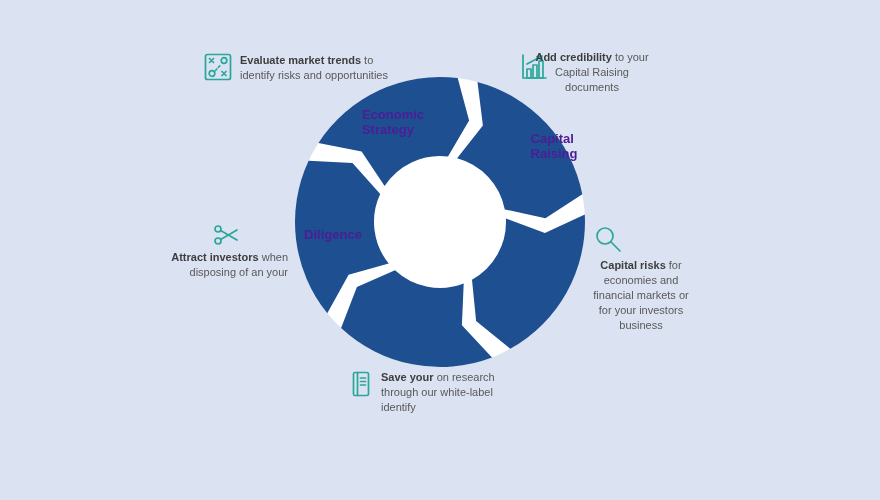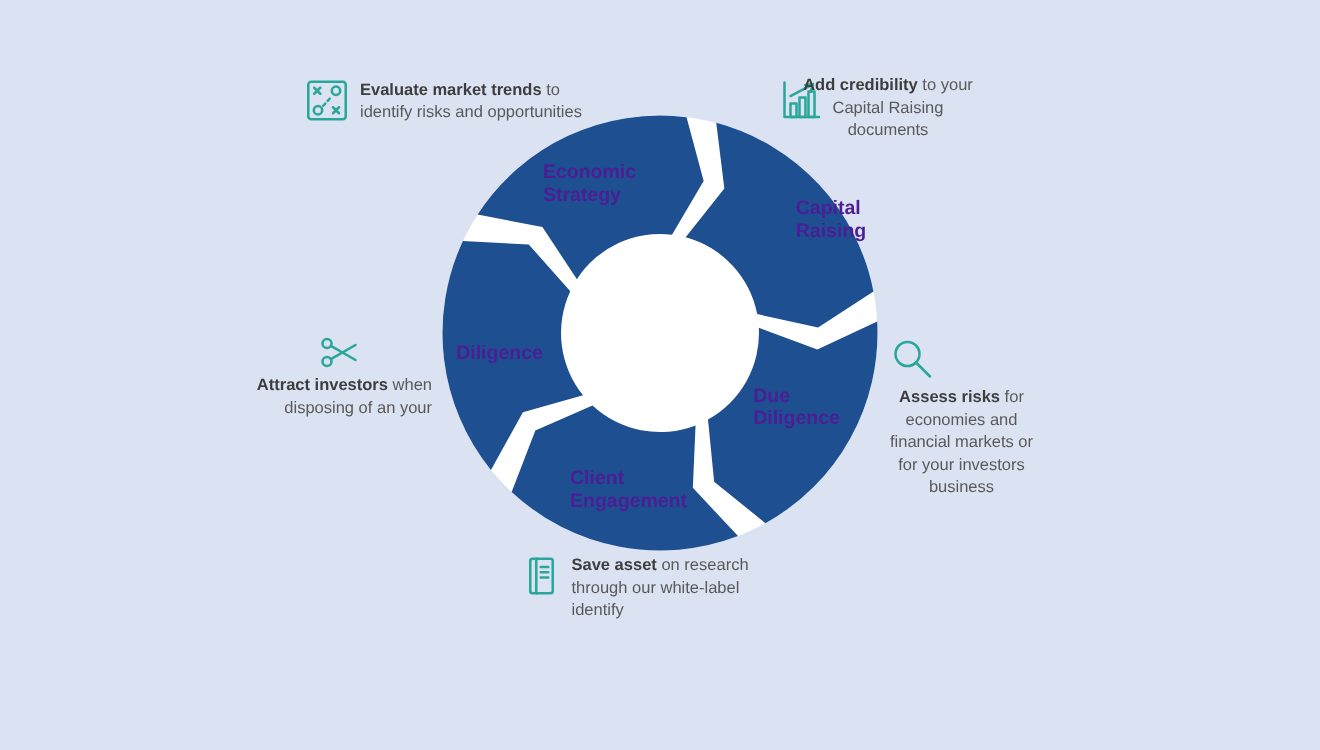--- a/index.html
+++ b/index.html
@@ -39,24 +39,20 @@
       <path d="M 477.5 81.9 A 145 145 0 0 1 582.3 194.3 L 545.4 218.3 L 504.8 209.4 A 66 66 0 0 0 457.1 158.2 L 482.9 125.6 Z" fill="#1d4f91"></path>
       <path d="M 584.8 214.4 A 145 145 0 0 1 510.3 348.8 L 476.1 321.1 L 472.0 279.7 A 66 66 0 0 0 505.9 218.5 L 544.9 233.0 Z" fill="#1d4f91"></path>
       <path d="M 492.0 357.4 A 145 145 0 0 1 341.1 328.0 L 356.9 287.0 L 395.0 270.3 A 66 66 0 0 0 463.7 283.6 L 461.9 325.2 Z" fill="#1d4f91"></path>
       <path d="M 327.3 313.3 A 145 145 0 0 1 308.6 160.7 L 352.5 163.0 L 380.2 194.1 A 66 66 0 0 0 388.7 263.5 L 348.6 274.8 Z" fill="#1d4f91"></path>
     </svg>
 
   <div class="wheel-label" style="left:393px;top:122px;">Economic
 Strategy</div>
   <div class="wheel-label" style="left:518px;top:146px;margin-left:36px;">Capital
 Raising</div>
-  <div class="wheel-label" style="left:531px;top:271px;">Due
-Diligence</div>
-  <div class="wheel-label" style="left:419px;top:326px;">Client
-Engagement</div>
   <div class="wheel-label" style="left:333px;top:235px;">Diligence</div>
 
   <div class="note">
     <svg class="icon" style="left:203px;top:52px;" width="30" height="30" viewBox="0 0 30 30">
       <rect x="2.5" y="2.5" width="25" height="25" rx="2"></rect>
       <path d="M6.5 6.5 L10.5 10.5 M10.5 6.5 L6.5 10.5"></path>
       <circle cx="21" cy="8.5" r="2.8"></circle>
       <circle cx="9" cy="21.5" r="2.8"></circle>
       <path d="M19 19.5 L23 23.5 M23 19.5 L19 23.5"></path>
       <path d="M12.5 18.5 L18 12.5" stroke-dasharray="2 2.4"></path>
@@ -78,32 +74,32 @@
       <span class="lead">Add credibility</span><span> to your Capital Raising documents</span>
     </p>
   </div>
 
   <div class="note">
     <svg class="icon" style="left:593px;top:224px;" width="32" height="32" viewBox="0 0 32 32">
       <circle cx="12" cy="12" r="8"></circle>
       <path d="M18 18 L27 27"></path>
     </svg>
     <p class="note-text align-center" style="position:absolute;left:590px;top:258px;width:102px;">
-      <span class="lead">Assess risks</span><span> for economies and financial markets or for your investors business</span>
+      <span class="lead">Capital risks</span><span> for economies and financial markets or for your investors business</span>
     </p>
   </div>
 
   <div class="note">
     <svg class="icon" style="left:347px;top:370px;" width="28" height="28" viewBox="0 0 28 28">
       <rect x="6.5" y="2.5" width="15" height="23" rx="1.5"></rect>
       <path d="M10.5 2.5 L10.5 25.5"></path>
       <path d="M13.5 8 L18.5 8 M13.5 11.5 L18.5 11.5 M13.5 15 L18.5 15"></path>
     </svg>
     <p class="note-text" style="position:absolute;left:381px;top:370px;width:128px;">
-      <span class="lead">Save asset</span><span> on research through our white-label identify</span>
+      <span class="lead">Save your</span><span> on research through our white-label identify</span>
     </p>
   </div>
 
   <div class="note">
     <svg class="icon" style="left:212px;top:220px;" width="30" height="30" viewBox="0 0 30 30">
       <circle cx="6" cy="9" r="3"></circle>
       <circle cx="6" cy="21" r="3"></circle>
       <path d="M8.6 10.6 L25 20 M8.6 19.4 L25 10"></path>
     </svg>
     <p class="note-text align-right" style="position:absolute;left:165px;top:250px;width:123px;">

